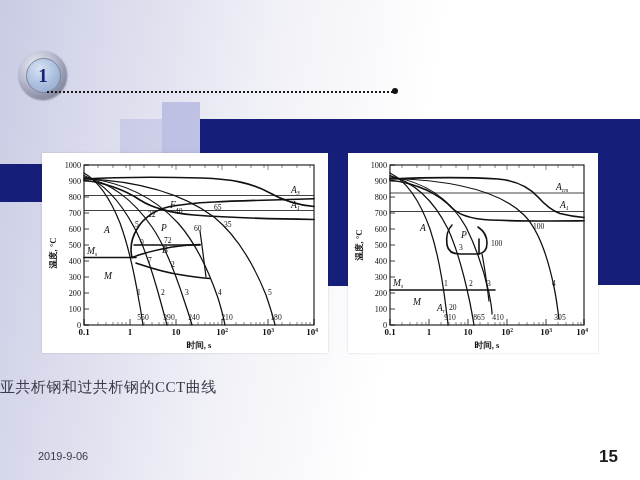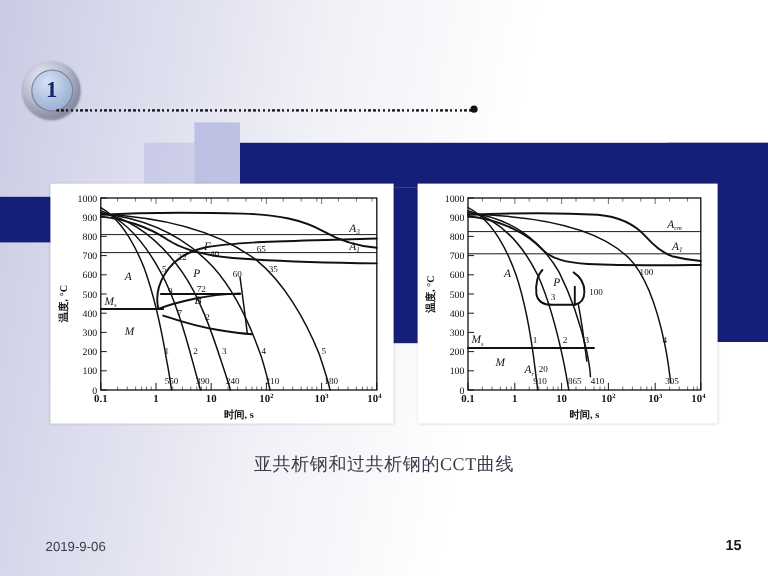--- a/index.html
+++ b/index.html
@@ -62,31 +62,31 @@
   
   .chart-card{
     position:absolute;background:#ffffff;box-shadow:0 0 2px rgba(0,0,0,.18);
   }
   #chart-left{left:42px;top:153px;width:286px;height:200px;}
   #chart-right{left:348px;top:153px;width:250px;height:200px;}
   .chart-svg{display:block;width:100%;height:100%;}
 
   
   #caption{
-    position:absolute;left:0;top:378px;width:640px;text-align:center;
+    position:absolute;left:0;top:378px;width:640px;
     font-family:"Liberation Serif","DejaVu Serif",serif;
     font-size:15px;color:#3b3b4a;letter-spacing:.5px;
   }
 
   
   #footer-date{
     position:absolute;left:38px;top:450px;font-size:11px;color:#3a3a46;
   }
   #footer-page{
-    position:absolute;right:22px;top:447px;font-size:12px;font-weight:bold;color:#1a1a1a;
+    position:absolute;right:22px;top:447px;font-size:17px;font-weight:bold;color:#1a1a1a;
   }
 </style>
 </head>
 <body>
 
 <div id="slide">
 
   <div class="lilac" id="lilac-a"></div>
   <div class="lilac" id="lilac-b"></div>
   <div class="navy" id="navy-banner"></div>

